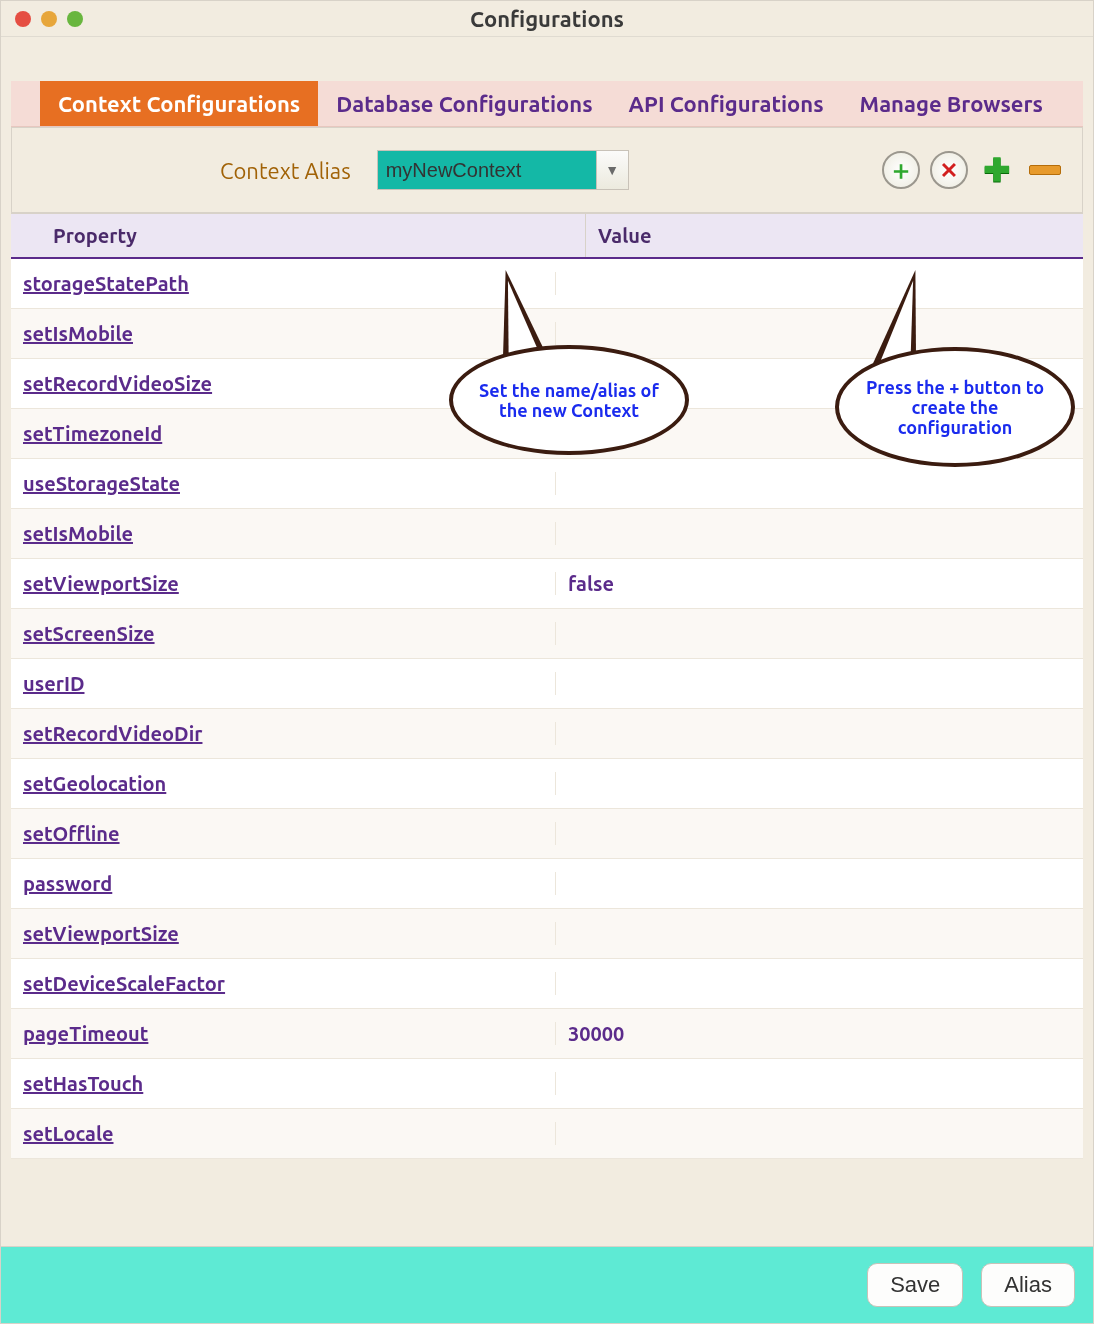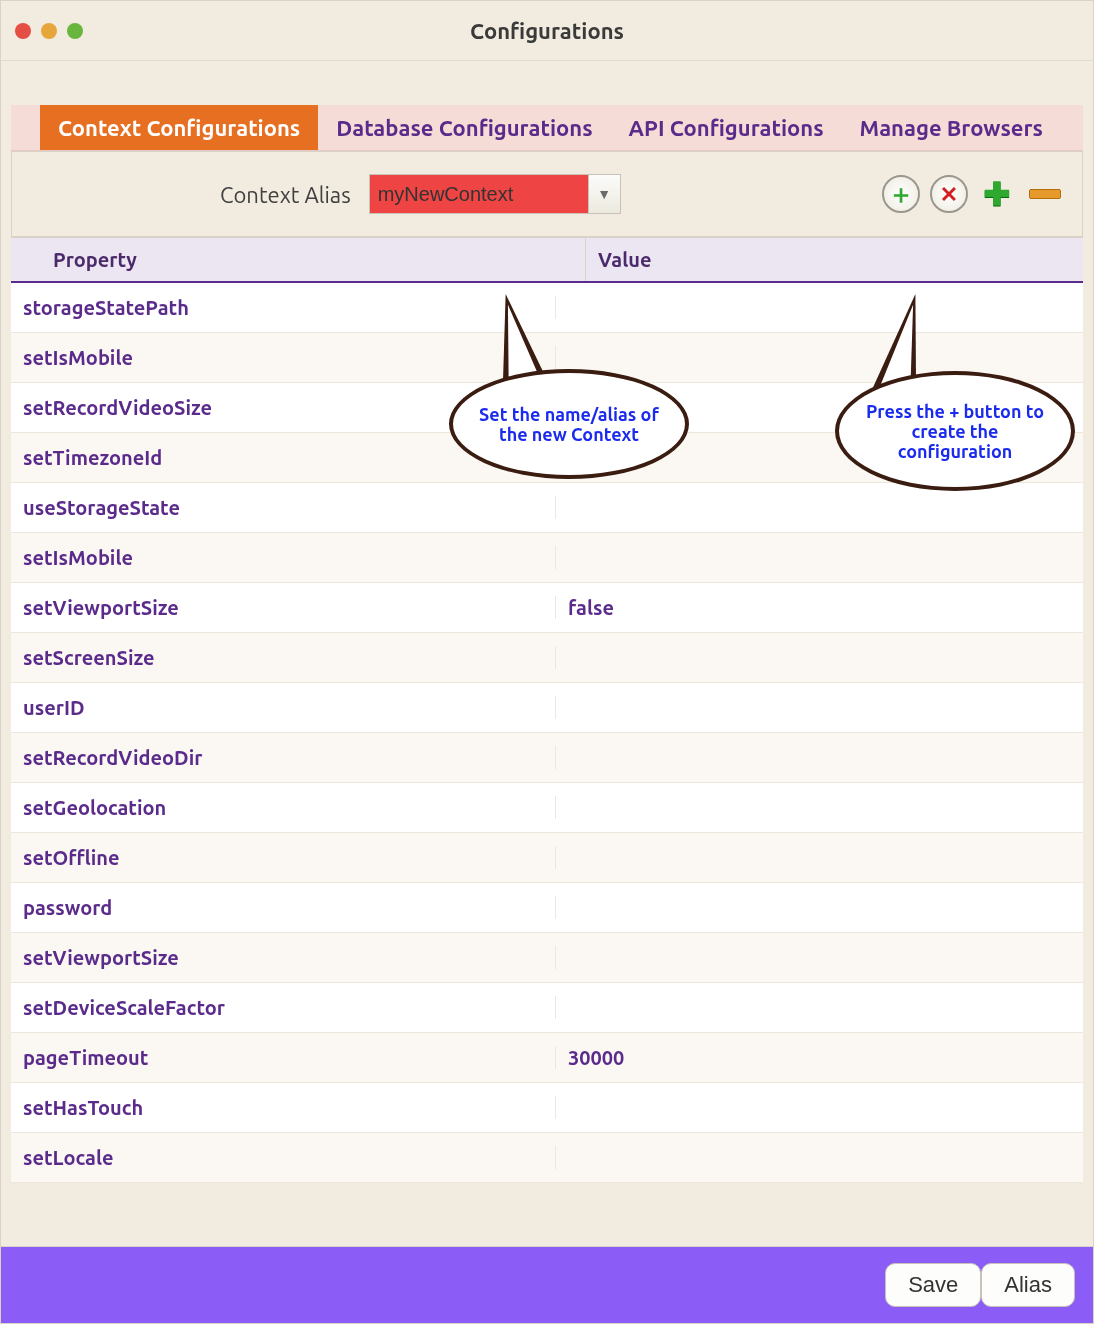--- a/index.html
+++ b/index.html
@@ -13,21 +13,21 @@
     }
     .window {
       width: 100%;
       height: 100%;
       background: #f2ece0;
       border: 1px solid #d8d2c8;
       display: flex;
       flex-direction: column;
     }
     .titlebar {
-      height: 60px;
+      height: 36px;
       display: flex;
       align-items: center;
       padding: 0 12px;
       position: relative;
       background: #f2ece0;
       border-bottom: 1px solid #e0dbd1;
     }
     .traffic-lights {
       display: flex;
       gap: 10px;
@@ -74,34 +74,34 @@
     .context-toolbar {
       display: flex;
       align-items: center;
       padding: 22px 18px;
       background: #f2ece0;
       border: 1px solid #d8d2c8;
       margin: 0 10px 0 10px;
     }
     .ctx-label {
       font-size: 22px;
-      color: #404040;
+      color: #a16207;
       margin-left: 190px;
-      margin-right: 18px;
+      margin-right: 26px;
     }
     .combo {
       display: flex;
       align-items: stretch;
       height: 40px;
     }
     .combo input {
       width: 220px;
       height: 40px;
       border: 1px solid #c8c2b8;
-      background: #ef4444;
+      background: #14b8a6;
       font-size: 20px;
       padding: 0 8px;
       color: #333;
       outline: none;
     }
     .combo-arrow {
       width: 32px;
       height: 40px;
       border: 1px solid #c8c2b8;
       border-left: none;
@@ -158,29 +158,30 @@
       border-bottom: 1px solid #ece6db;
       height: 50px;
       align-items: center;
     }
     .trow:nth-child(even) { background: #fbf8f4; }
     .trow:nth-child(odd) { background: #ffffff; }
     .td {
       padding: 0 12px;
       font-size: 20px;
     }
-    .td.prop { width: 545px; color: #5b2b8b; font-weight: 600; border-right: 1px solid #ece6db;}
+    .td.prop { width: 545px; color: #5b2b8b; font-weight: 600; border-right: 1px solid #ece6db; text-decoration: underline;}
     .td.val { flex: 1; color: #5b2b8b; font-weight: 600; }
     .footer {
       margin-top: auto;
       padding: 16px 18px;
       display: flex;
       justify-content: flex-end;
+      gap: 18px;
       border-top: 1px solid #d8d2c8;
-      background: #8b5cf6;
+      background: #5eead4;
     }
     .btn {
       padding: 8px 22px;
       font-size: 22px;
       border: 1px solid #c8c2b8;
       background: #fdfdfc;
       border-radius: 10px;
       color: #333;
       cursor: pointer;
     }

